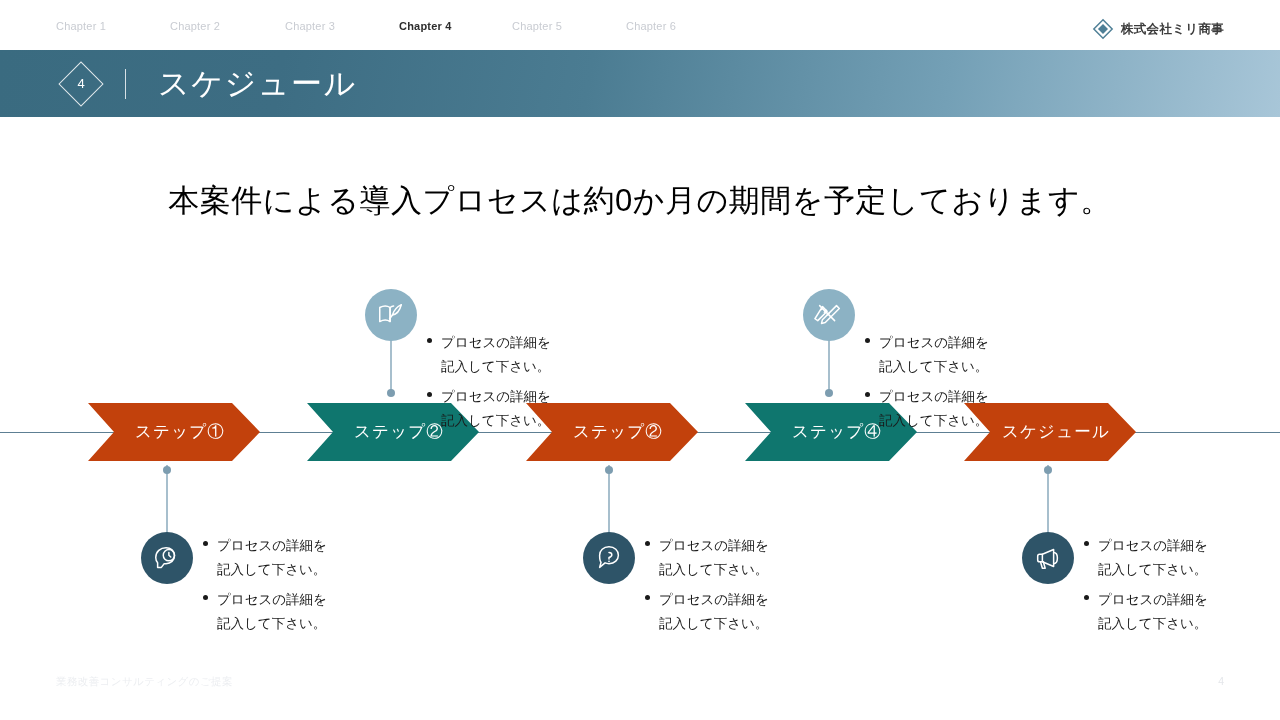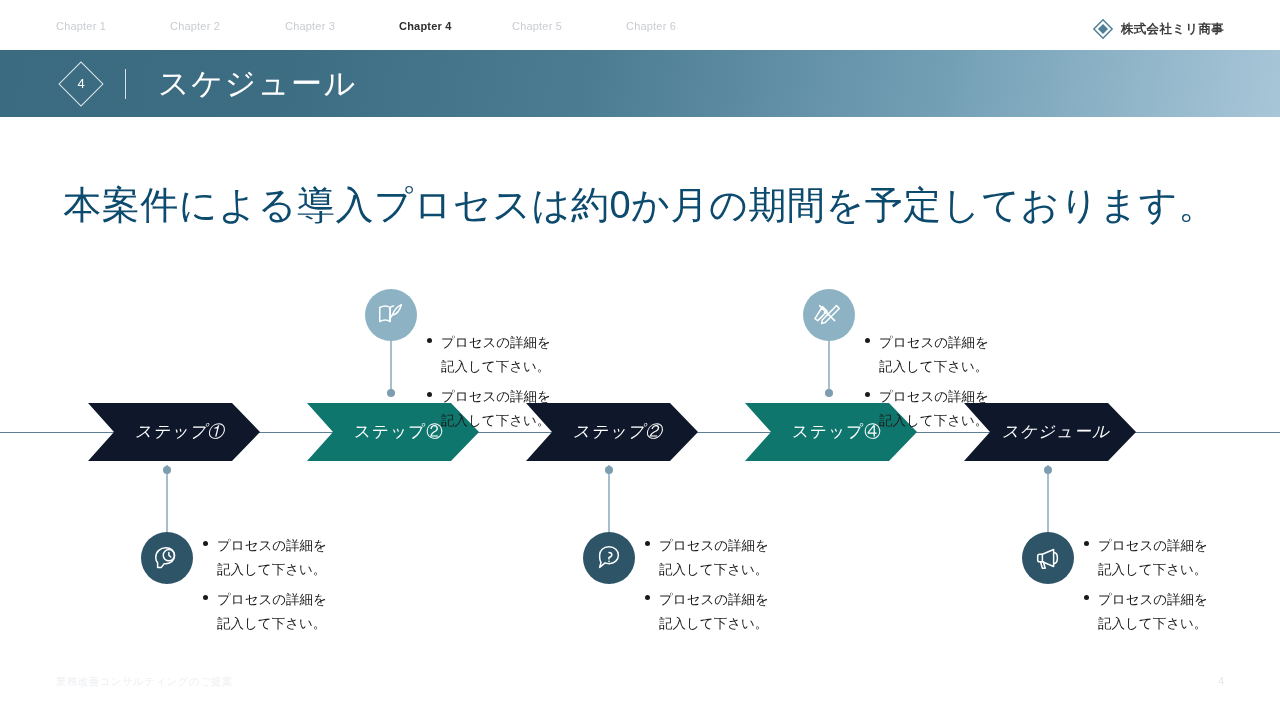--- a/index.html
+++ b/index.html
@@ -75,38 +75,38 @@
   .band-title {
     position:absolute; left:158px; top:50%;
     transform:translateY(-50%);
     color:#ffffff; font-size:31px; letter-spacing:1.5px;
   }
 
   
   .headline {
     position:absolute; left:0; top:180px;
     width:1280px; text-align:center;
-    color:#0c4a6e; font-size:38px; letter-spacing:0.5px;
+    color:#000000; font-size:31px; letter-spacing:0.5px;
   }
 
   
   .baseline {
     position:absolute; left:0; top:432px;
     width:1280px; height:1px;
     background:#5d7f93;
   }
 
   
   .chev {
     position:absolute; top:403px;
     height:58px;
     display:flex; align-items:center; justify-content:center;
     clip-path:polygon(0% 0%, calc(100% - 28px) 0%, 100% 50%, calc(100% - 28px) 100%, 0% 100%, 26px 50%);
   }
-  .chev.dark  { background:#0f172a;font-style:italic; }
+  .chev.dark  { background:#c2410c; }
   .chev.light { background:#0f766e; }
   .chev-label {
     color:#ffffff; font-size:16.5px; letter-spacing:1.2px;
     padding-left:12px;
     white-space:nowrap;
   }
 
   
   .conn-line {
     position:absolute; width:1.5px;

